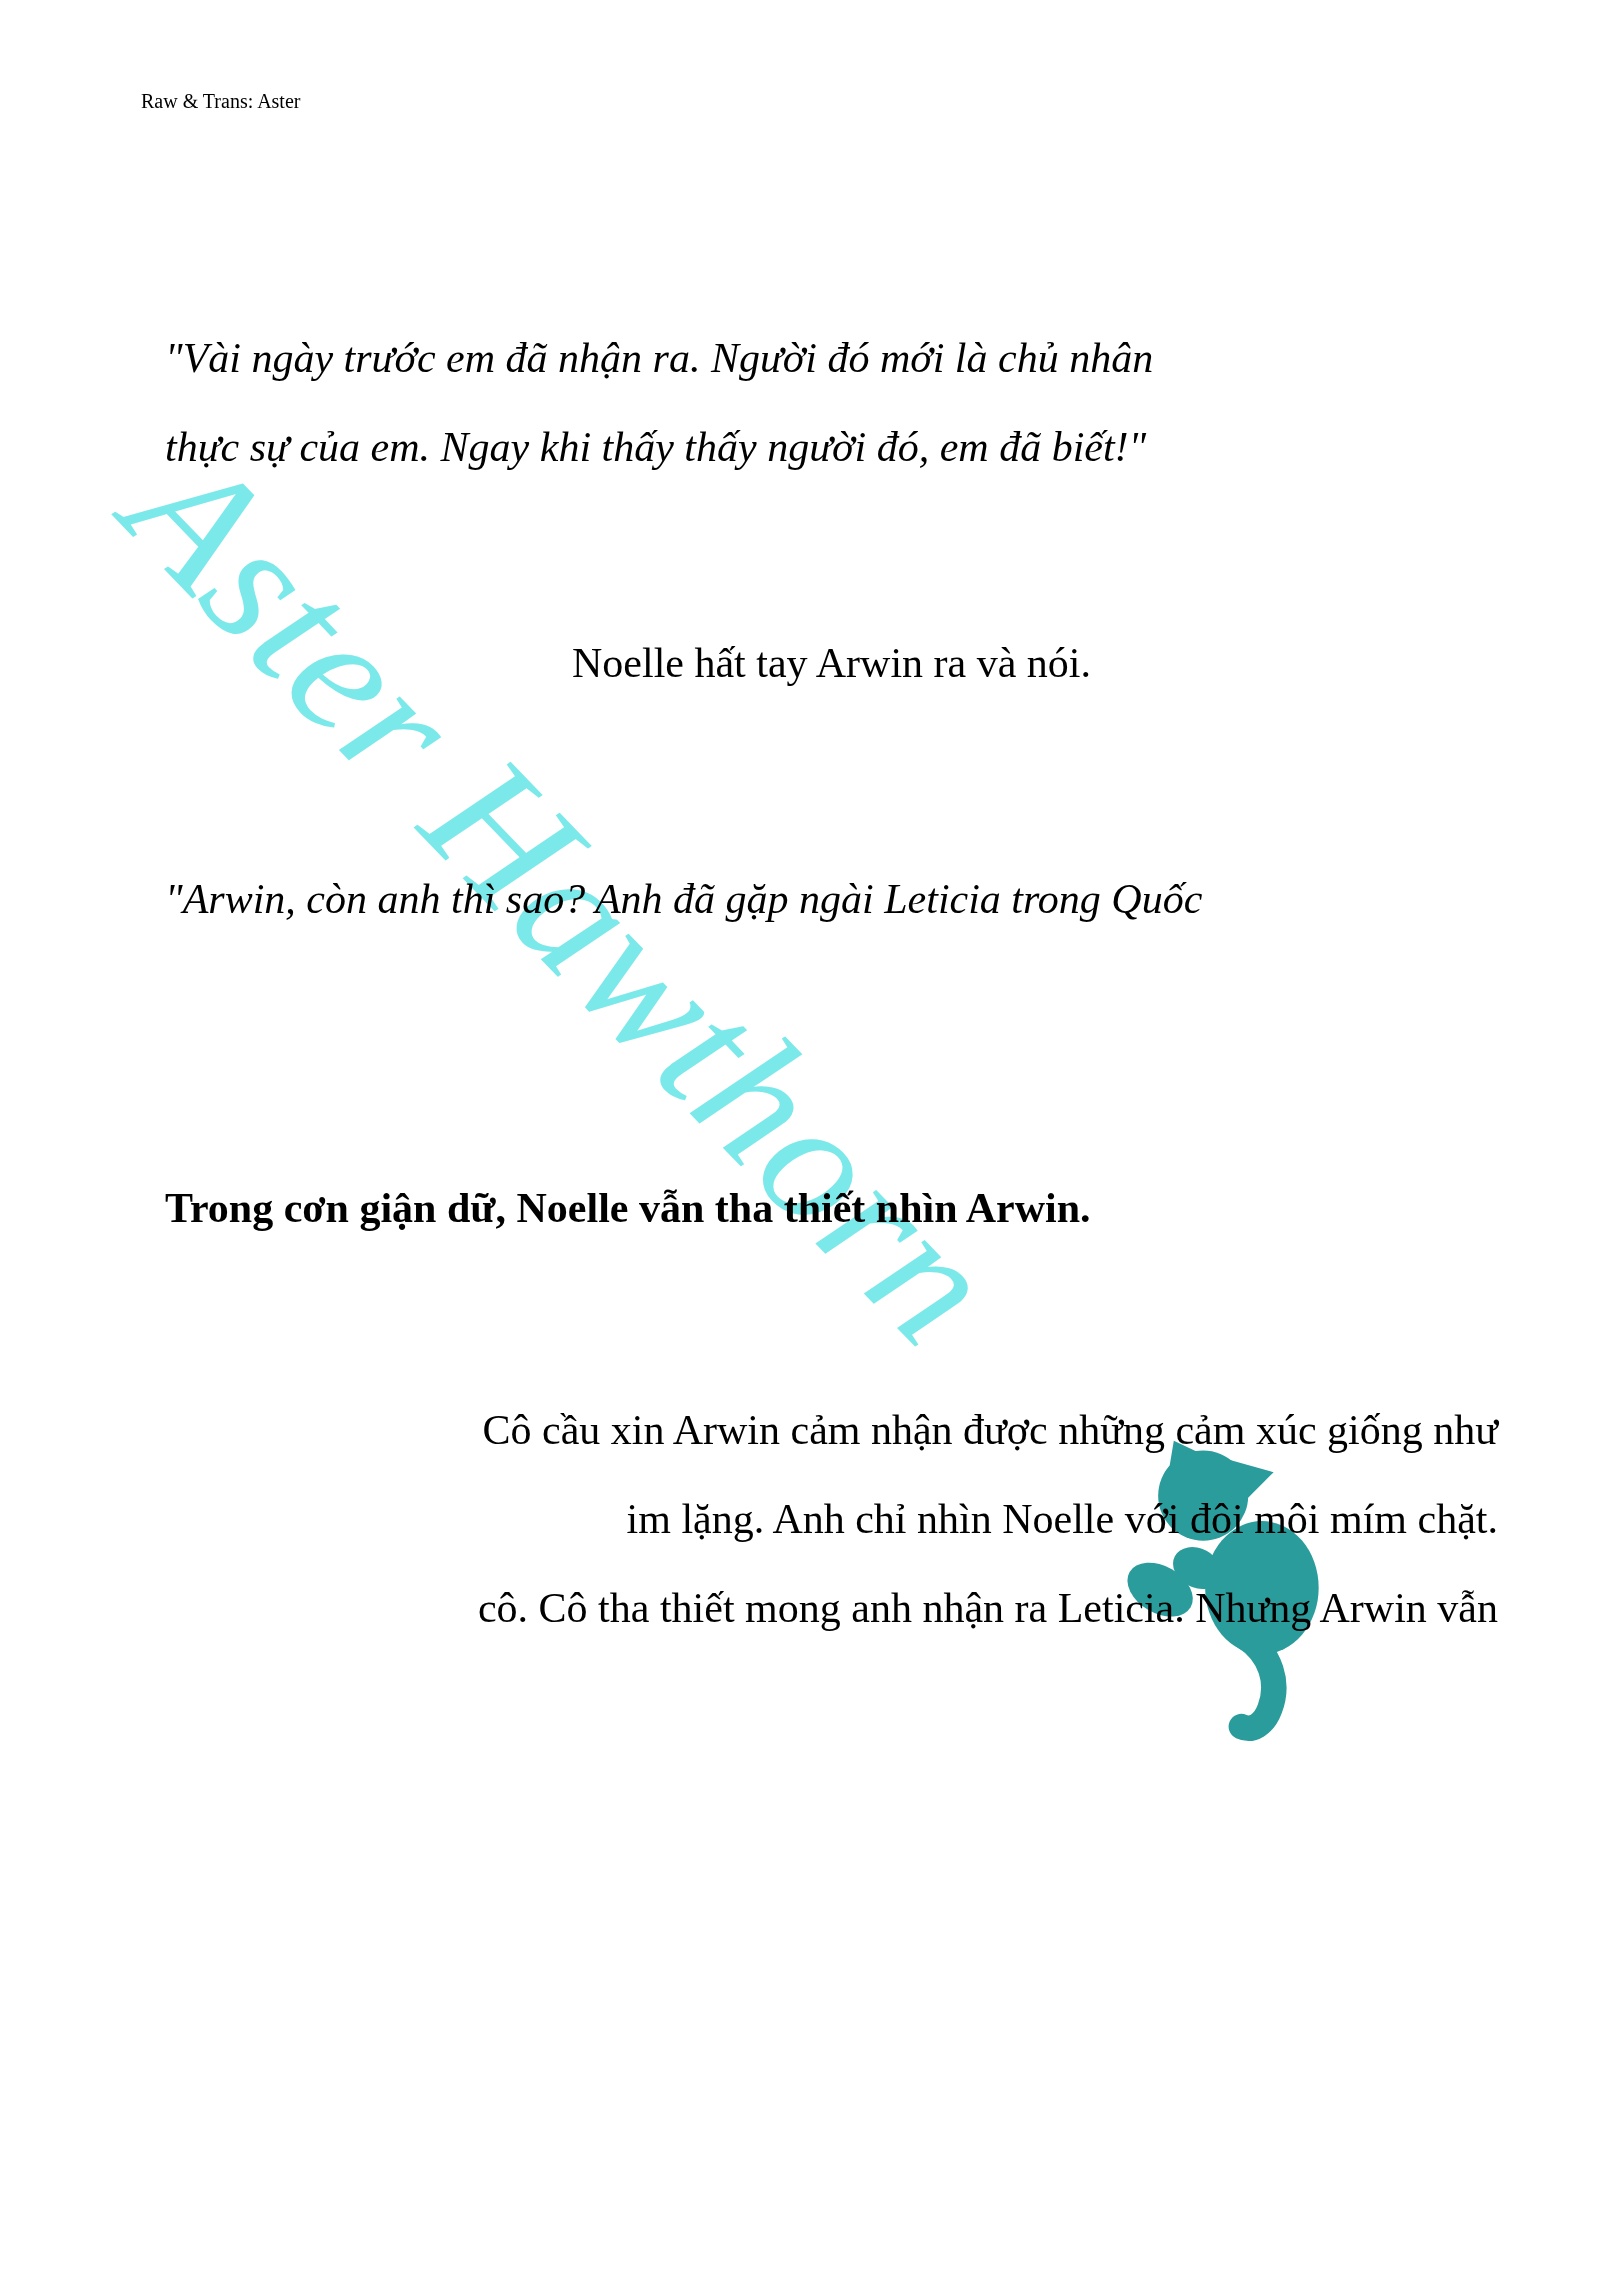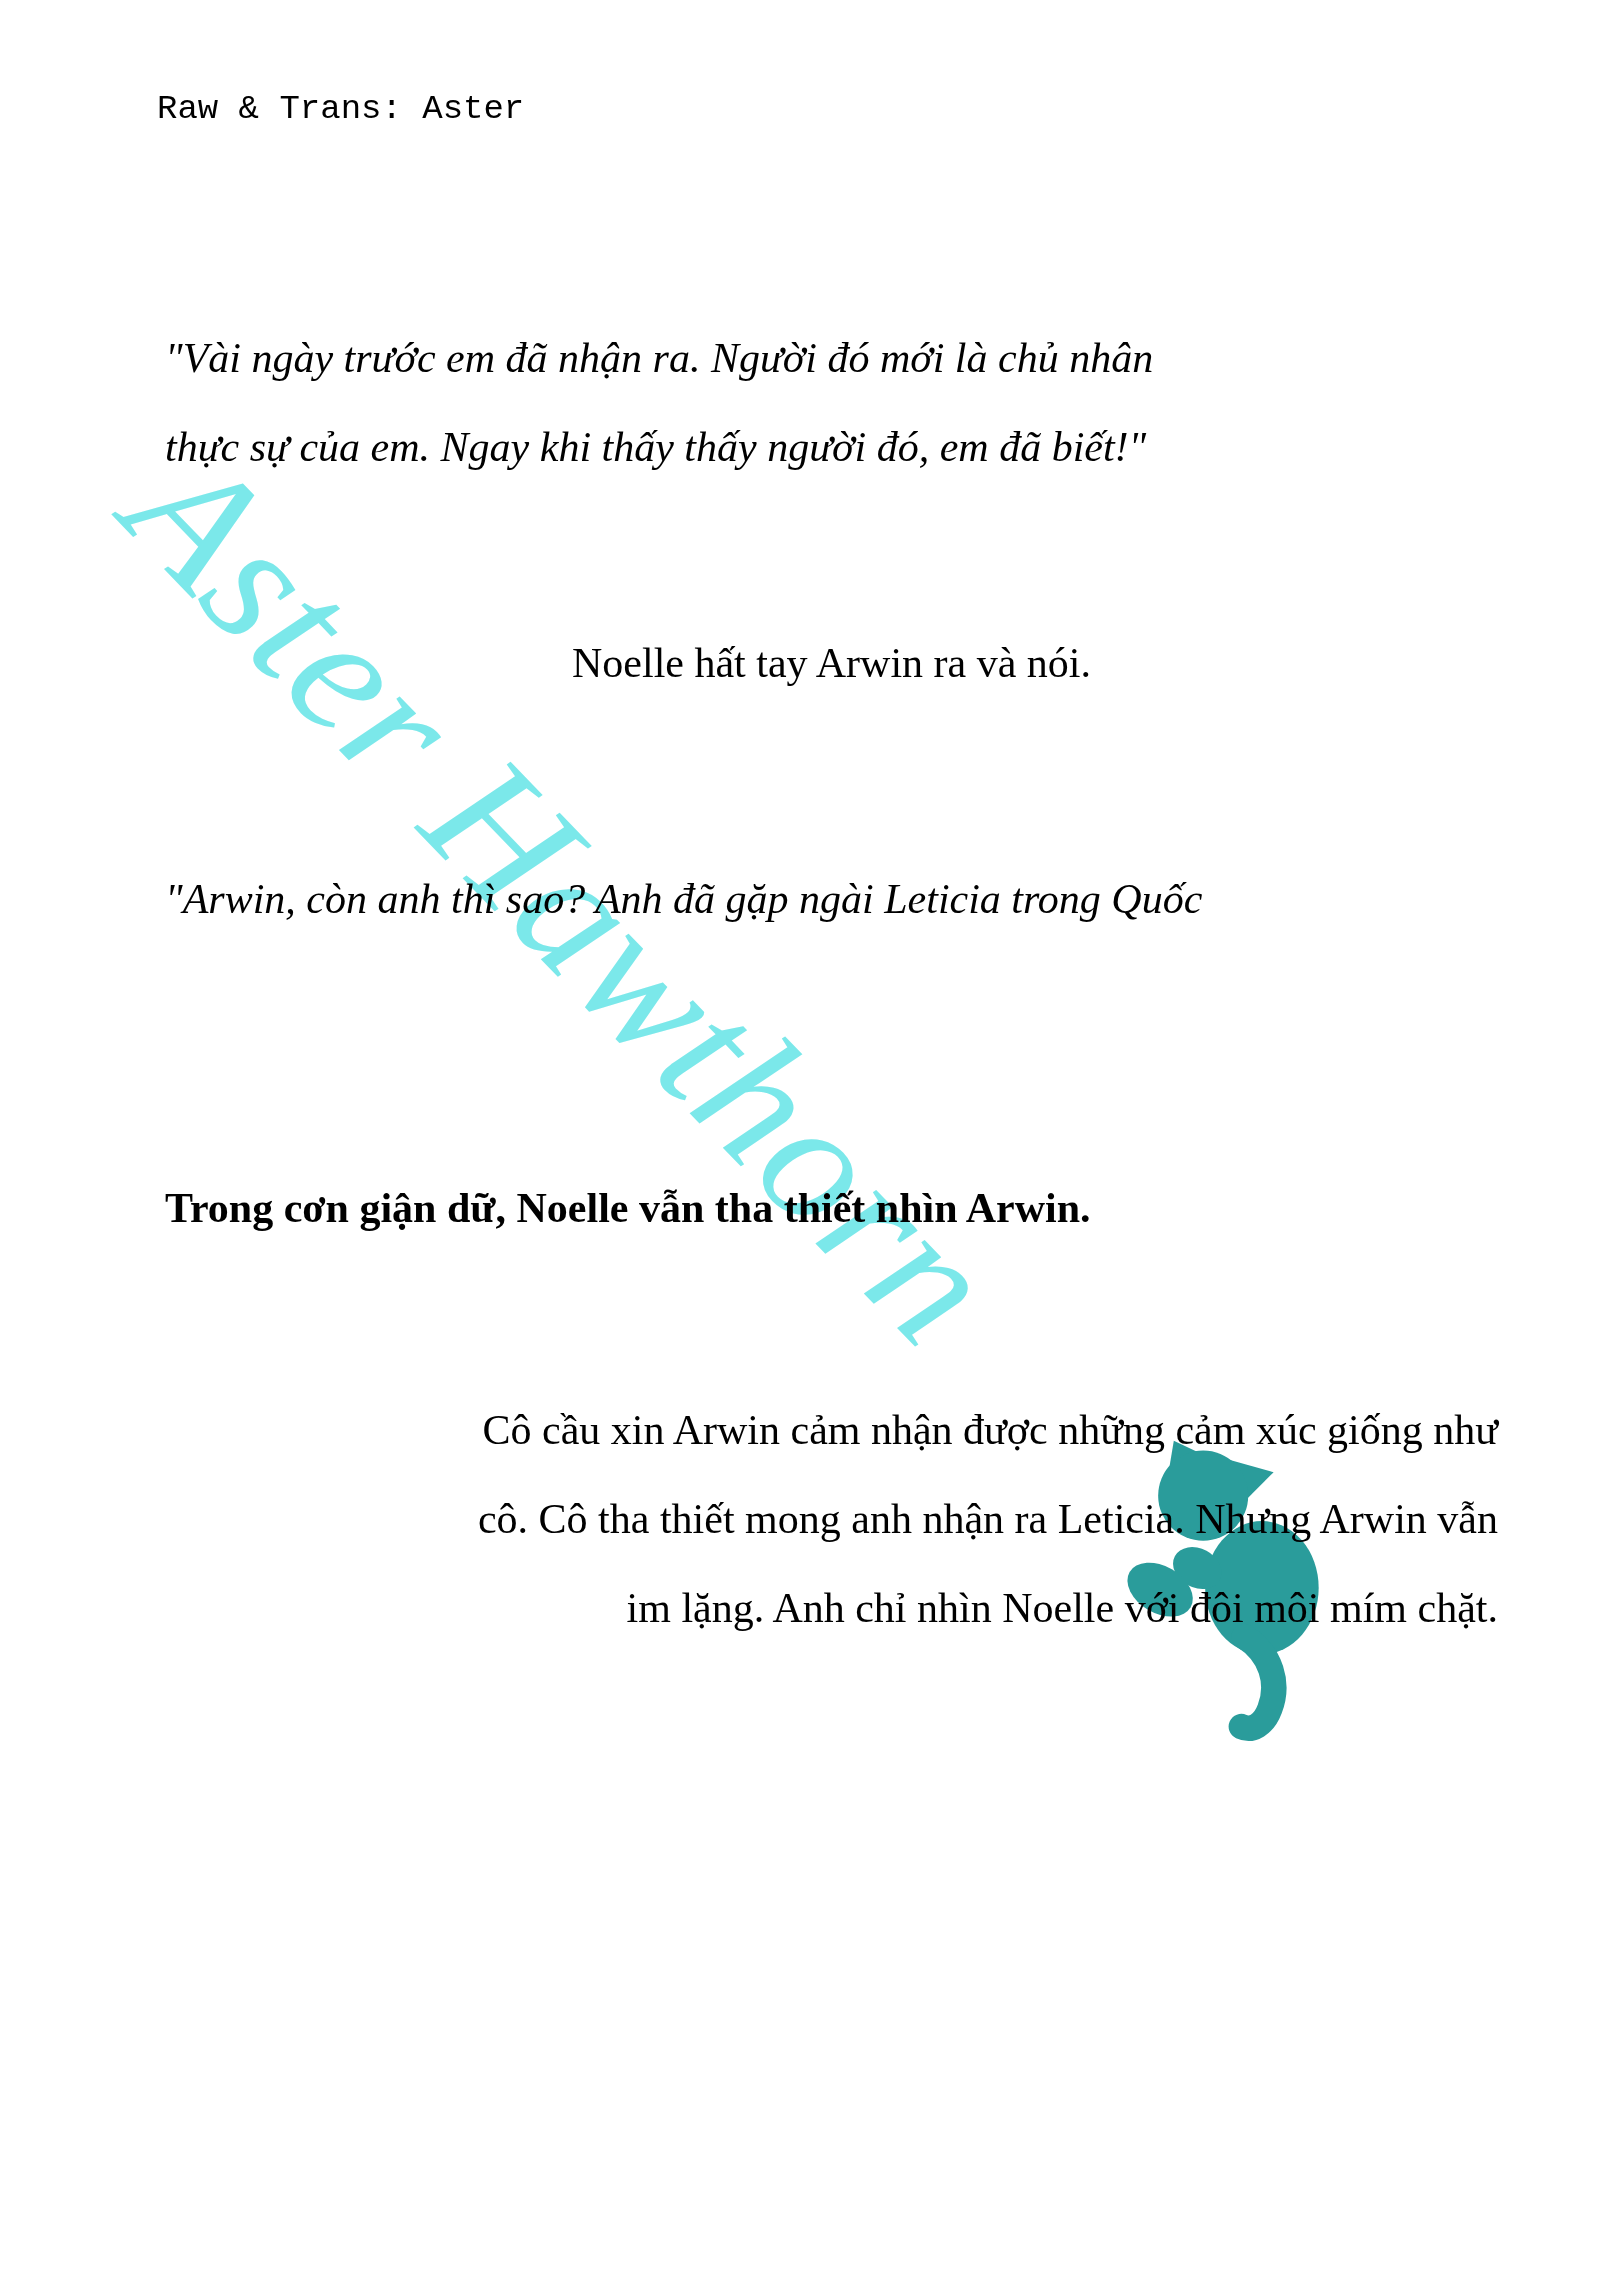--- a/index.html
+++ b/index.html
@@ -14,24 +14,24 @@
     width:1621px;
     height:2293px;
     background:var(--background);
     overflow:hidden;
     margin:0 auto;
     font-family:"Liberation Serif", serif;
     color:var(--text);
   }
   .header-credit{
     position:absolute;
-    left:157px;
+    left:141px;
     top:90px;
-    font-family:Liberation Mono, monospace;
-    font-size:34px;
+    font-family:Liberation Serif, serif;
+    font-size:20px;
     color:var(--text);
     z-index:3;
     white-space:nowrap;
   }
   .watermark{
     position:absolute;
     left:233px;
     top:410px;
     font-family:"Liberation Serif", serif;
     font-style:italic;
@@ -110,19 +110,19 @@
   <div class="para italic p3">
     <div class="line">"Arwin, còn anh thì sao? Anh đã gặp ngài Leticia trong Quốc</div>
   </div>
 
   <div class="para p4">
     <div class="line">Trong cơn giận dữ, Noelle vẫn tha thiết nhìn Arwin.</div>
   </div>
 
   <div class="para p5">
     <div class="line">Cô cầu xin Arwin cảm nhận được những cảm xúc giống như</div>
+    <div class="line">im lặng. Anh chỉ nhìn Noelle với đôi môi mím chặt.</div>
     <div class="line">cô. Cô tha thiết mong anh nhận ra Leticia. Nhưng Arwin vẫn</div>
-    <div class="line">im lặng. Anh chỉ nhìn Noelle với đôi môi mím chặt.</div>
   </div>
 
 
 </div>
 
 
 </body></html>

